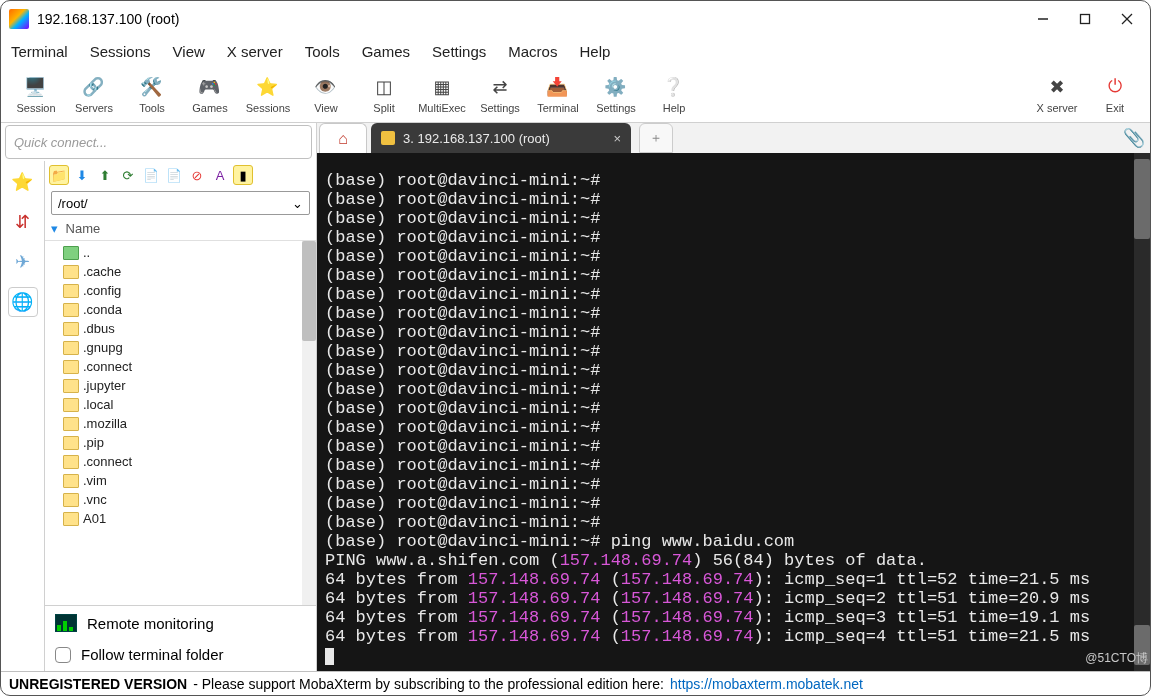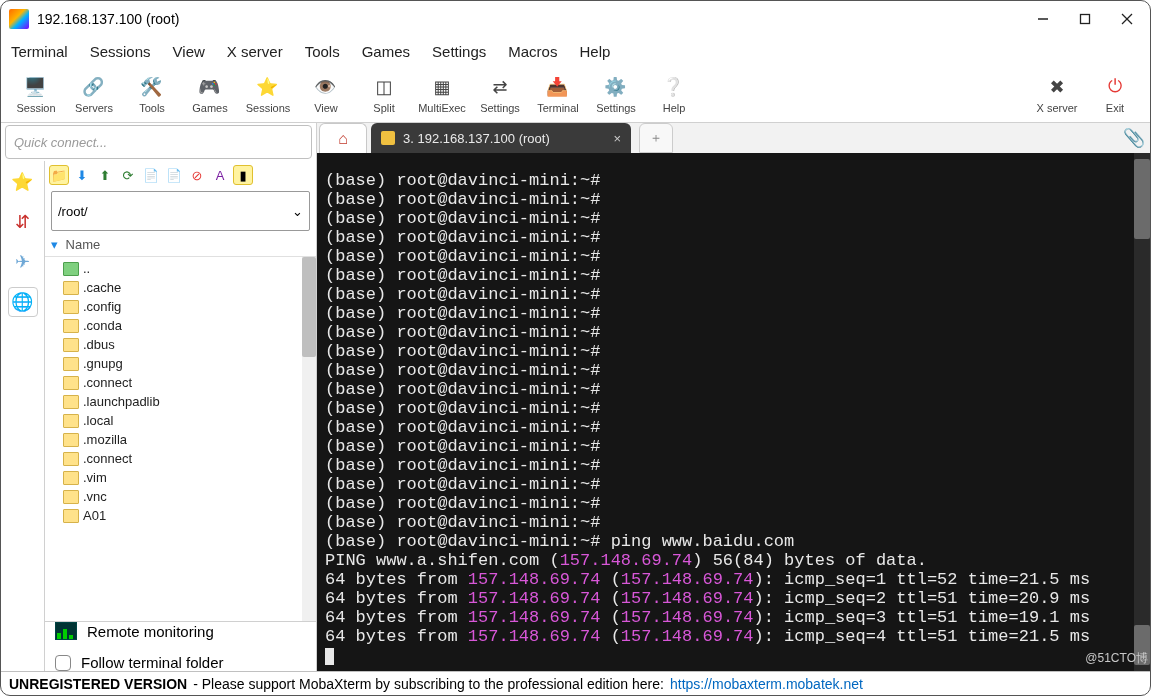--- a/index.html
+++ b/index.html
@@ -31,29 +31,29 @@
 .left-col { width: 316px; display: flex; flex-direction: column; border-right: 1px solid #d0d0d0; }
 .quick-connect { height: 30px; border: 1px solid #c0c0c0; border-radius: 4px; margin: 2px 4px; padding: 16px 8px; font-style: italic; color: #9a9a9a; display: flex; align-items: center; }
 .left-inner { display: flex; flex: 1; min-height: 0; }
 .vert-tabs { width: 44px; border-right: 1px solid #d0d0d0; display: flex; flex-direction: column; align-items: center; padding-top: 6px; gap: 10px; }
 .vt { width: 30px; height: 30px; display: flex; align-items: center; justify-content: center; font-size: 18px; border-radius: 4px; }
 .vt.active { background: #fff; border: 1px solid #ccc; }
 .file-pane { flex: 1; display: flex; flex-direction: column; min-height: 0; }
 .file-tools { height: 28px; display: flex; align-items: center; padding: 0 4px; gap: 3px; }
 .ft { width: 20px; height: 20px; display: flex; align-items: center; justify-content: center; font-size: 13px; border-radius: 3px; }
 .ft.highlight { background:#fff3a0; border:1px solid #e0c030; }
-.path-combo { height: 40px; margin: 2px 6px; border: 1px solid #999; border-radius: 2px; padding: 0 6px; display: flex; align-items: center; justify-content: space-between; font-size: 13px; }
+.path-combo { height: 24px; margin: 2px 6px; border: 1px solid #999; border-radius: 2px; padding: 0 6px; display: flex; align-items: center; justify-content: space-between; font-size: 13px; }
 .tree-header { height: 24px; display: flex; align-items: center; padding: 0 6px; gap: 8px; border-bottom: 1px solid #e0e0e0; color: #555; font-size: 13px; }
 .tree { flex: 1; overflow: hidden; padding: 2px 0 0 6px; position: relative; }
 .tree-scroll { position:absolute; right:0; top:0; bottom:0; width:14px; background:#f0f0f0; }
 .tree-thumb { position:absolute; right:0; top:0; width:14px; height:100px; background:#bfbfbf; border-radius:2px; }
 .tree-row { height: 19px; display: flex; align-items: center; gap: 4px; padding-left: 12px; font-size: 13px; color: #222; }
 .tree-row .fico { width: 16px; height: 14px; background: #ffe28a; border: 1px solid #d6b24a; border-radius: 1px; }
 .tree-row.up .fico { background:#7fd07f; border-color:#4d9f4d;}
-.bottom-box { border-top: 1px solid #d0d0d0; padding: 0 10px; display: flex; flex-direction: column; gap: 14px; }
+.bottom-box { border-top: 1px solid #d0d0d0; padding: 8px 10px; display: flex; flex-direction: column; gap: 14px; }
 .mon { display: flex; align-items: center; gap: 10px; font-size: 15px; }
 .mon-ico { width: 22px; height: 18px; background:#033; border:1px solid #044; display:flex; align-items:flex-end; }
 .mon-ico span{ width:4px; background:#0c0; margin:0 1px;}
 .chk { display: flex; align-items: center; gap: 10px; font-size: 15px; }
 .chk-box { width: 16px; height: 16px; border:1.5px solid #888; border-radius:4px; }
 
 
 .right-col { flex: 1; display: flex; flex-direction: column; background: #fff; min-width:0; }
 .tabs-row { height: 30px; display: flex; align-items: stretch; background: #f2f2f2; }
 .home-tab { width: 48px; background:#fff; border:1px solid #c8c8c8; border-bottom:none; border-radius:6px 6px 0 0; display:flex; align-items:center; justify-content:center; font-size:16px; color:#c0392b; margin-left:2px;}
@@ -227,29 +227,33 @@
             <div class="tree-row">
               <div class="fico"></div>
               <span>.gnupg</span>
             </div>
             <div class="tree-row">
               <div class="fico"></div>
               <span>.connect</span>
             </div>
             <div class="tree-row">
               <div class="fico"></div>
-              <span>.launchpadlib</span>
+              <span>.jupyter</span>
             </div>
             <div class="tree-row">
               <div class="fico"></div>
               <span>.local</span>
             </div>
             <div class="tree-row">
               <div class="fico"></div>
               <span>.mozilla</span>
+            </div>
+            <div class="tree-row">
+              <div class="fico"></div>
+              <span>.pip</span>
             </div>
             <div class="tree-row">
               <div class="fico"></div>
               <span>.connect</span>
             </div>
             <div class="tree-row">
               <div class="fico"></div>
               <span>.vim</span>
             </div>
             <div class="tree-row">

